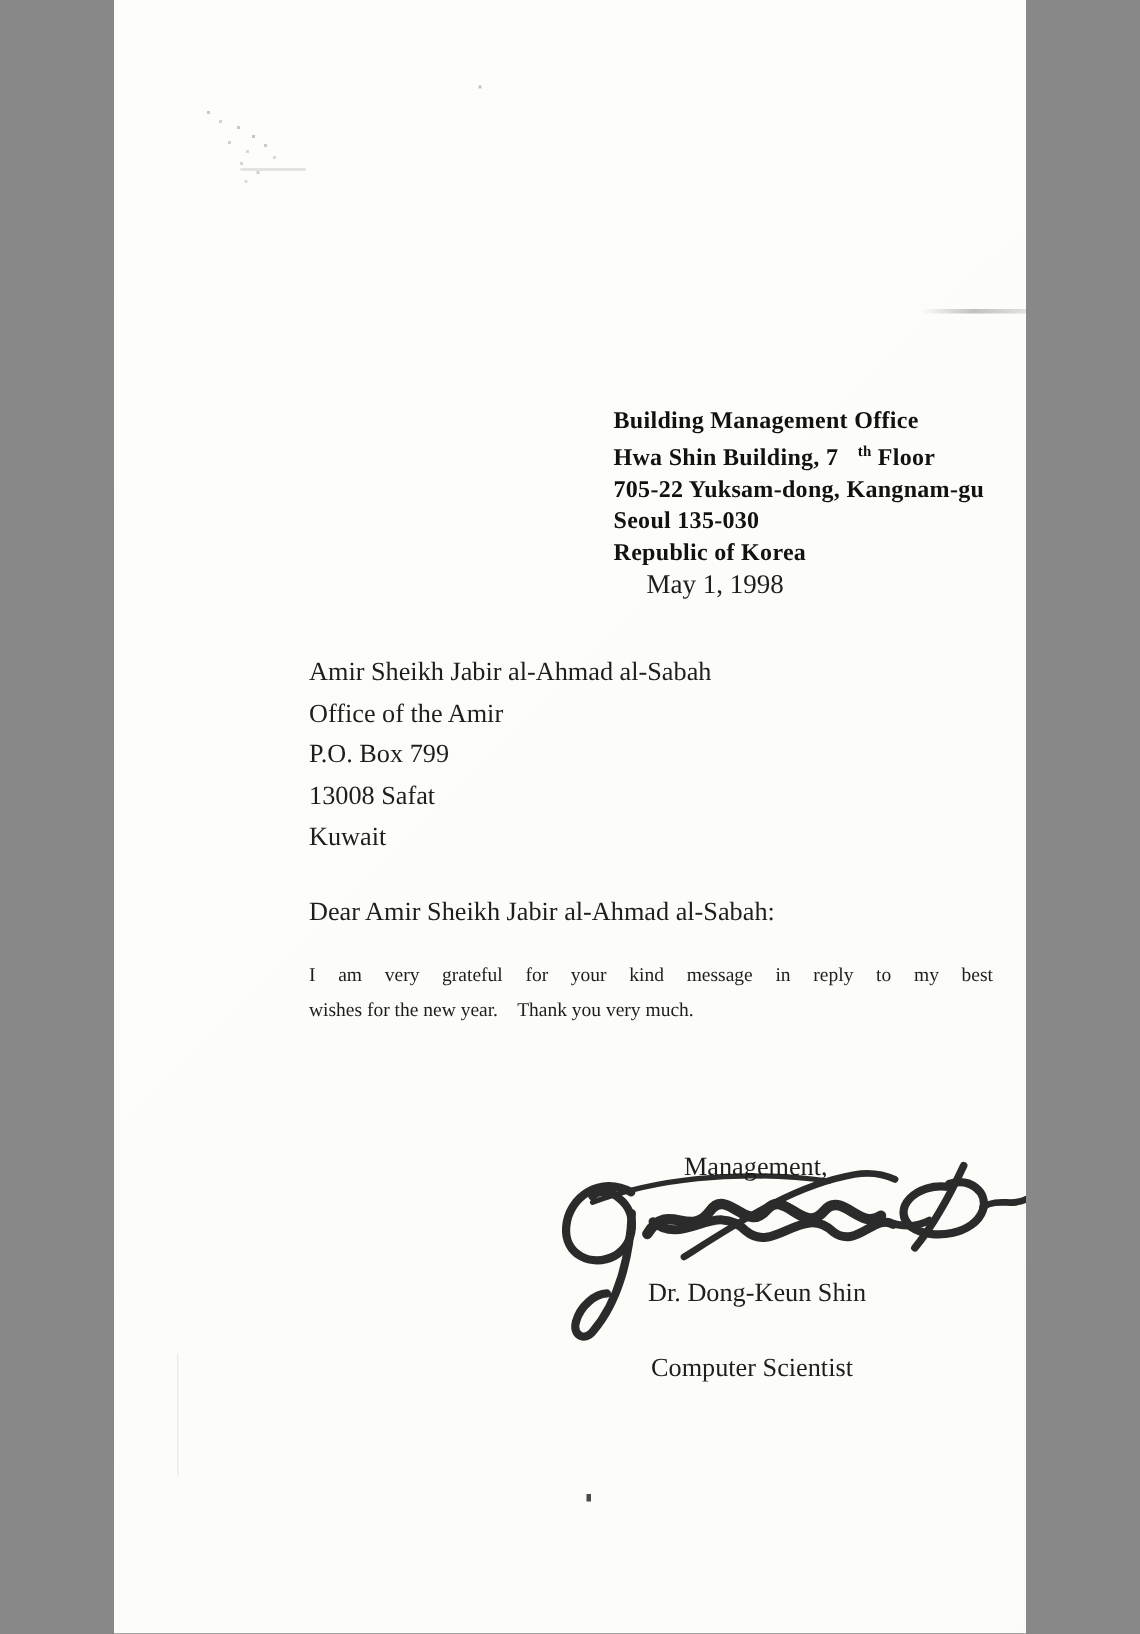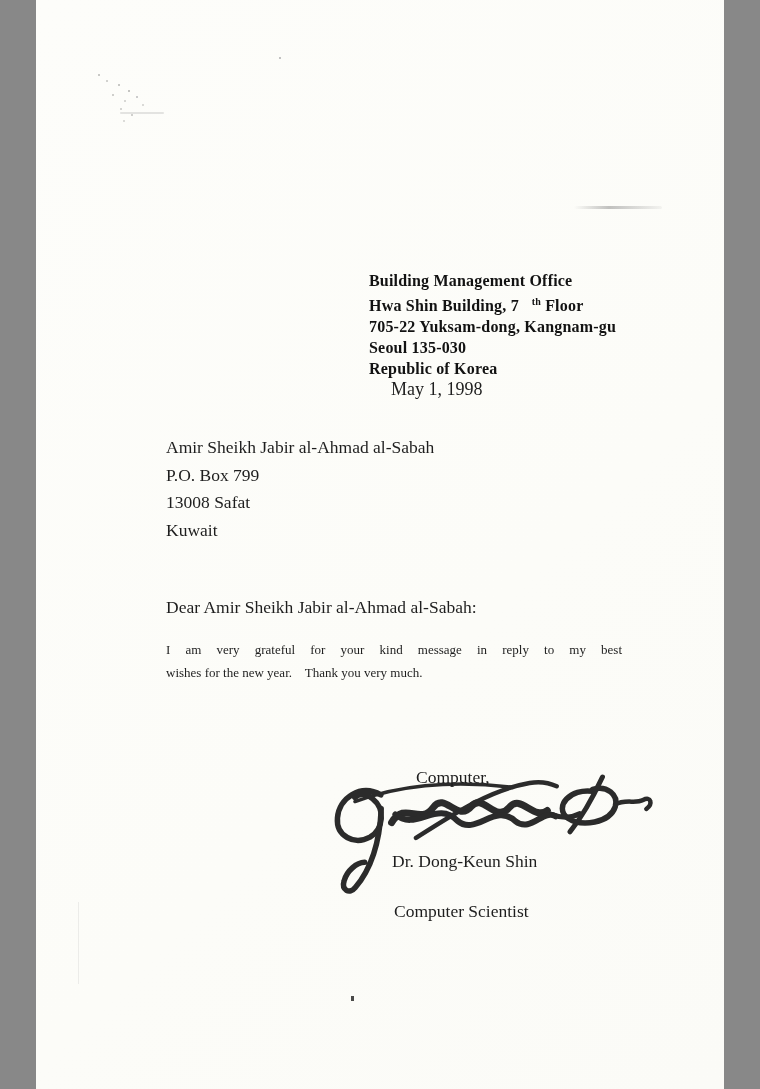--- a/index.html
+++ b/index.html
@@ -1,18 +1,18 @@
 <!DOCTYPE html>
 <html><head>
 <meta charset="utf-8">
 <style>
   html, body { margin: 0; padding: 0; background: #888; }
   .page {
     position: relative;
-    width: 688px;
+    width: 608px;
     height: 1089px;
     margin: 0 auto;
     background: linear-gradient(135deg, #fdfdfa 0%, #fcfcf8 60%, #fbfbf7 100%);
     font-family: "Liberation Serif", serif;
     color: #1e1e1e;
     overflow: hidden;
   }
   .abs { position: absolute; }
 
   
@@ -84,33 +84,34 @@
     <div><span>Hwa Shin Building, 7</span><sup>th</sup><span class="after-sup">Floor</span></div>
     <div>705-22 Yuksam-dong, Kangnam-gu</div>
     <div>Seoul 135-030</div>
     <div>Republic of Korea</div>
   </div>
 
   <div class="abs date">May 1, 1998</div>
 
   <div class="abs recipient">
     <div>Amir Sheikh Jabir al-Ahmad al-Sabah</div>
+    <div>Office of the Amir</div>
     <div>P.O. Box 799</div>
     <div>13008 Safat</div>
     <div>Kuwait</div>
   </div>
 
   <div class="abs salutation">Dear Amir Sheikh Jabir al-Ahmad al-Sabah:</div>
 
   <div class="abs body-para">
     <div class="body-line-justified">I am very grateful for your kind message in reply to my best</div>
     <div class="body-line-pre">wishes for the new year.    Thank you very much.</div>
   </div>
 
-  <div class="abs closing">Computer,</div>
+  <div class="abs closing">Management,</div>
 
   <svg class="abs signature-svg" width="330" height="122" viewBox="0 0 330 122" fill="none">
     <g stroke="#1b1b1b" stroke-linecap="round" stroke-linejoin="round" fill="none" opacity="0.93">
       <path d="M30,22 C70,8 125,2 188,12" stroke-width="3.5"></path>
       <path d="M56,16 C36,4 14,18 12,38 C10,56 28,66 44,58 C58,50 60,30 48,20 C42,14 34,14 30,18" stroke-width="5.5"></path>
       <path d="M56,30 C54,58 46,88 28,108 C22,115 14,110 17,101 C20,91 30,83 38,83" stroke-width="5.5"></path>
       <path d="M66,44 C80,22 94,48 108,30 C120,14 132,46 146,30 C158,16 170,48 184,32 C196,18 208,46 222,36" stroke-width="7"></path>
       <path d="M70,36 C90,54 112,22 132,44 C150,60 170,26 190,46 C205,58 218,34 230,42" stroke-width="6"></path>
       <path d="M90,60 C130,36 165,14 205,8 C215,6.5 224,8 232,12" stroke-width="4.5"></path>
       <path d="M226,40 C236,44 246,44 254,40" stroke-width="5"></path>

